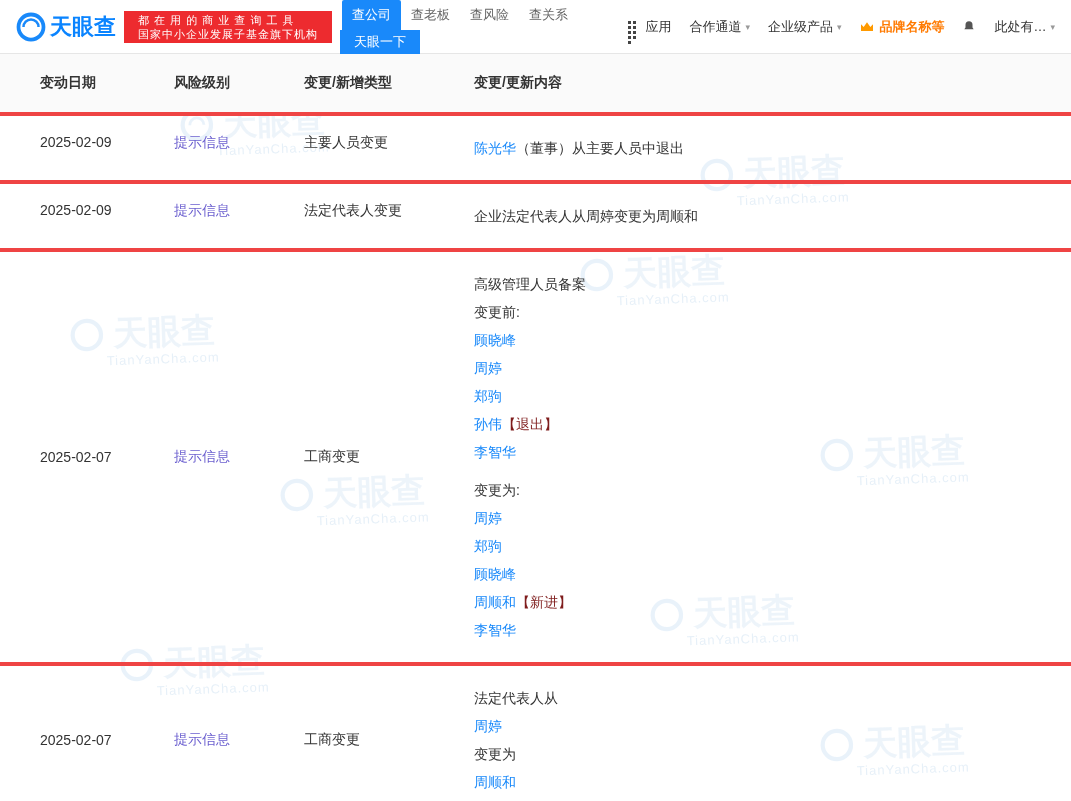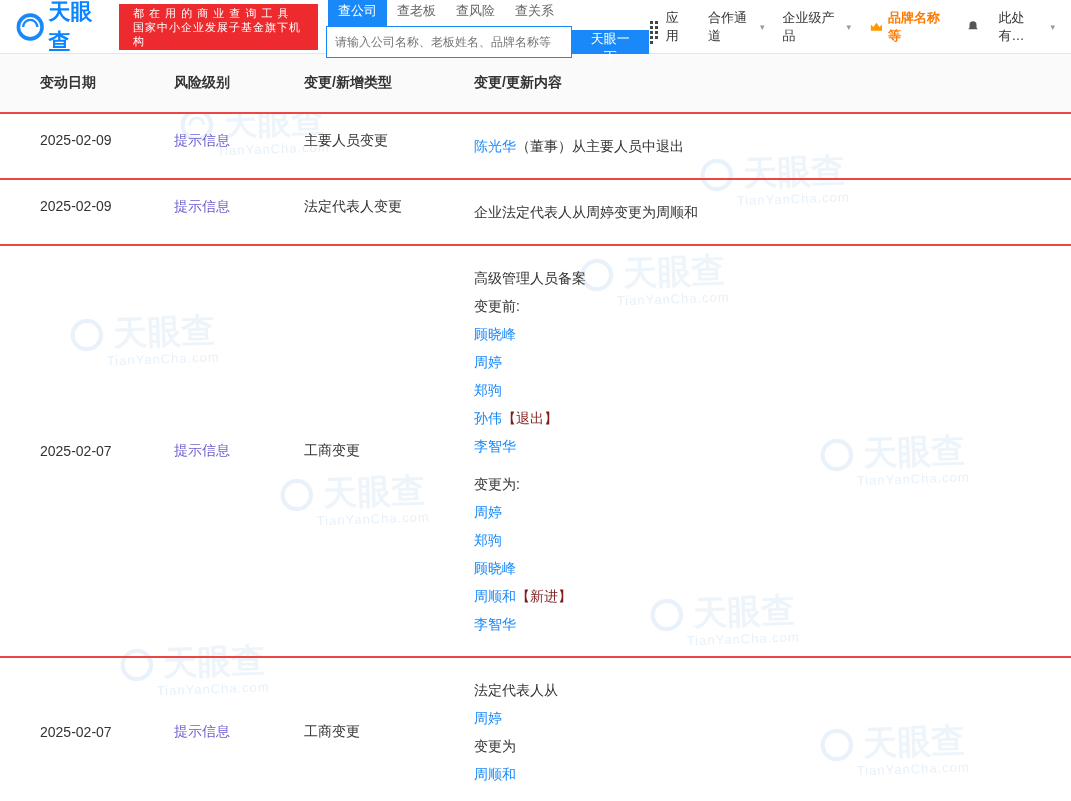--- a/index.html
+++ b/index.html
@@ -68,21 +68,21 @@
   .grid-icon { display:inline-block; width:14px; height:14px; }
   .grid-icon span{ display:block; float:left; width:3px; height:3px; background:#444; margin:1px;}
   .bell { width:14px; height:14px; }
   
   .table {
     width:100%; border-collapse:collapse; position:relative; z-index:1;
     background:transparent;
   }
   .table th, .table td {
     text-align:left; padding:18px 14px; vertical-align:top;
-    border-bottom:2px solid #ef4444; font-size:14px;
+    border-bottom:4px solid #ef4444; font-size:14px;
   }
   .table th {
     background:#fafafa; font-weight:600; color:#333; padding-top:20px; padding-bottom:20px;
     font-size:14px;
   }
   .col-date { width:160px; padding-left:40px !important;}
   .col-risk { width:130px; }
   .col-type { width:170px; }
   .risk-link { color:#6b5fcf; cursor:pointer; }
   .person-link { color:#1989fa; cursor:pointer; }
@@ -162,21 +162,20 @@
     <div>国家中小企业发展子基金旗下机构</div>
   </div>
   <div>
     <div class="tabs">
       <div class="tab active">查公司</div>
       <div class="tab">查老板</div>
       <div class="tab">查风险</div>
       <div class="tab">查关系</div>
     </div>
     <div class="searchwrap">
-      <input class="searchbox" placeholder="请输入公司名称、老板姓名、品牌名称等" style="">
       <button class="searchbtn">天眼一下</button>
     </div>
   </div>
   <div class="rightnav">
     <div class="rn-item">
       <span class="grid-icon">
           <span></span>
           <span></span>
           <span></span>
           <span></span>

